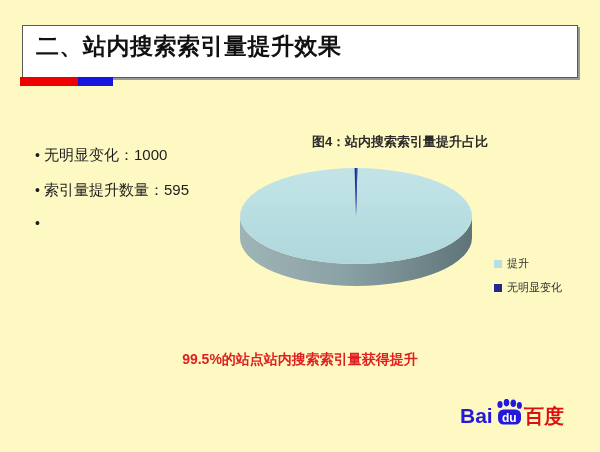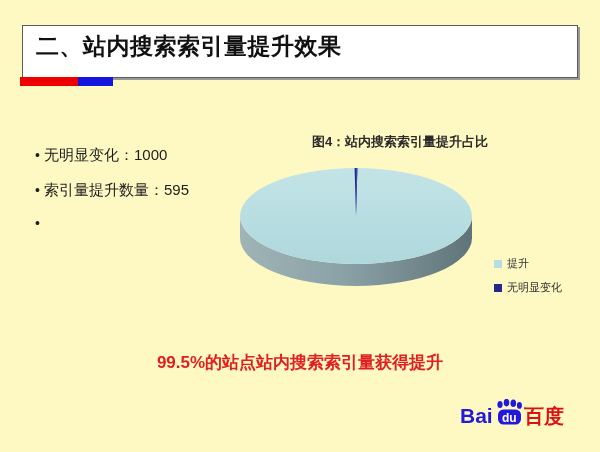--- a/index.html
+++ b/index.html
@@ -128,21 +128,21 @@
     color: #333333;
   }
 
   
   #callout {
     position: absolute;
     left: 0;
     top: 351px;
     width: 600px;
     text-align: center;
-    font-size: 17px;
+    font-size: 14px;
     font-weight: bold;
     color: #e02020;
     white-space: nowrap;
   }
 
   
   #baidu-logo {
     position: absolute;
     left: 460px;
     top: 399px;

